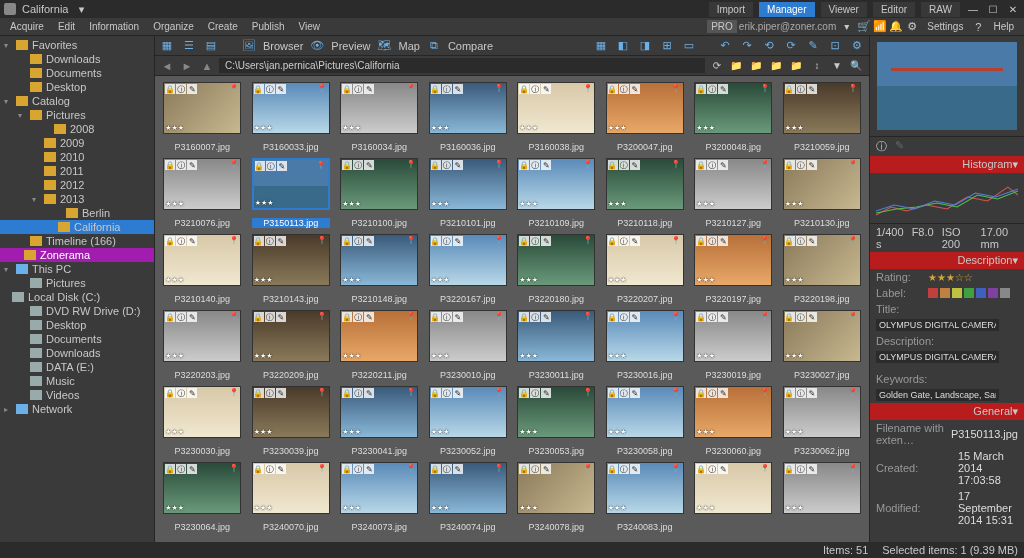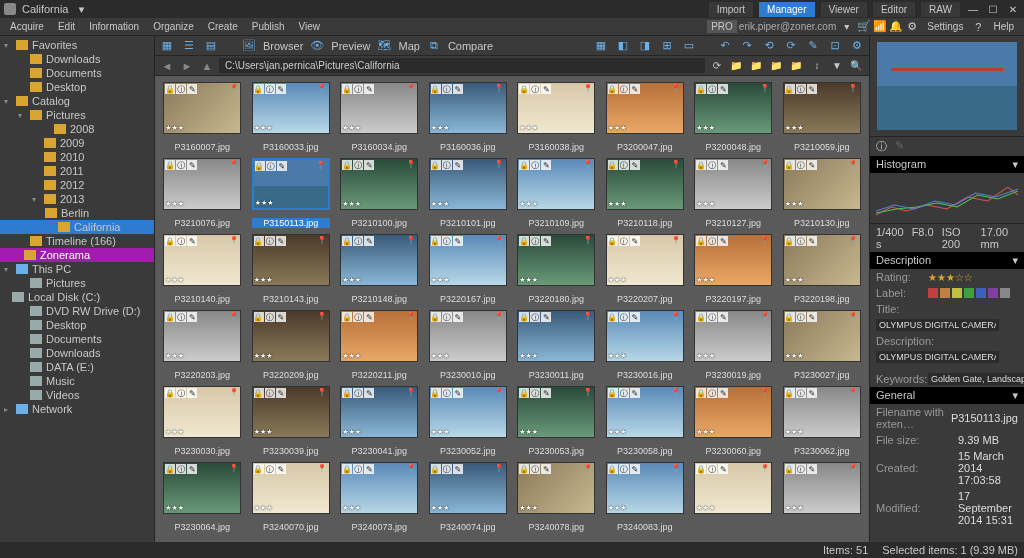--- a/index.html
+++ b/index.html
@@ -41,21 +41,21 @@
 .thumb .overlay{position:absolute;top:1px;left:1px;display:flex;gap:1px}
 .thumb .overlay span{width:10px;height:10px;background:rgba(255,255,255,0.8);font-size:8px;color:#333;display:flex;align-items:center;justify-content:center}
 .thumb .stars{position:absolute;bottom:1px;left:1px;font-size:7px;color:#fff;text-shadow:0 0 2px #000}
 .thumb .pin{position:absolute;top:1px;right:1px;font-size:8px;color:#fff}
 .thumb .name{font-size:9px;margin-top:8px;color:#ddd;text-align:center;white-space:nowrap;overflow:hidden;text-overflow:ellipsis;width:78px}
 .thumb.sel .name{background:#2d7cd1;color:#fff}
 .rpanel{width:155px;background:#3a3a3a;border-left:1px solid #252525;display:flex;flex-direction:column;overflow:hidden}
 .preview{height:100px;padding:6px;display:flex;align-items:center;justify-content:center}
 .preview .pv{width:140px;height:88px;background:linear-gradient(#4a7ba8 0%,#4a7ba8 50%,#3a6a8a 50%,#3a6a8a 100%);position:relative}
 .pv .bridge{position:absolute;top:30%;left:10%;width:80%;height:30%;border-top:3px solid #b84030}
-.section-hdr{background:#000000;padding:2px 6px;font-size:10px;display:flex;justify-content:space-between;cursor:pointer}
+.section-hdr{background:#b91c1c;padding:2px 6px;font-size:10px;display:flex;justify-content:flex-end;cursor:pointer}
 .histogram{height:50px;padding:4px 6px;position:relative}
 .histogram svg{width:100%;height:40px}
 .exif{display:flex;gap:8px;padding:2px 6px;font-size:9px;border-top:1px solid #252525}
 .field{display:flex;padding:2px 6px;font-size:9px;gap:4px;align-items:center}
 .field .lbl{width:48px;color:#999}
 .field .val{flex:1;color:#ddd}
 .field input{flex:1;background:#2b2b2b;border:none;color:#ddd;padding:1px 3px;font-size:9px}
 .rating-stars{color:#d8a530;font-size:10px}
 .color-labels{display:flex;gap:2px}
 .color-labels span{width:10px;height:10px;cursor:pointer}
@@ -170,21 +170,21 @@
           <span class="exp"></span>
           <span class="ficon folder"></span>
           <span>2012</span>
         </div>
         <div class="tree-item" style="padding-left:32px">
           <span class="exp">▾</span>
           <span class="ficon folder"></span>
           <span>2013</span>
         </div>
       </div>
-    <div class="tree-item" style="padding-left:33px">
+    <div class="tree-item" style="padding-left:54px">
         <span class="exp"></span>
         <span class="ficon folder"></span>
         <span>Berlin</span>
       </div>
     <div class="tree-item sel" style="padding-left:46px">
         <span class="exp"></span>
         <span class="ficon folder"></span>
         <span>California</span>
       </div>
     <div class="tree-item" style="padding-left:18px">
@@ -927,35 +927,31 @@
       </div>
     </div>
     <div class="field" style="flex-direction:column;align-items:flex-start">
         <span class="lbl">Title:</span>
         <input value="OLYMPUS DIGITAL CAMERA" style="">
       </div>
     <div class="field" style="flex-direction:column;align-items:flex-start">
         <span class="lbl">Description:</span>
         <input value="OLYMPUS DIGITAL CAMERA" style="">
       </div>
-    <div class="field" style="align-items:flex-start;margin-top:6px">
+    <div class="field" style="flex-direction:column;align-items:flex-start;margin-top:6px">
         <span class="lbl">Keywords:</span>
         <input value="Golden Gate, Landscape, San Francisco" style="">
       </div>
     <div class="section-hdr">
         <span>General</span>
         <span>▾</span>
       </div>
     <div class="field">
         <span class="lbl" style="width:78px">Filename with exten…</span>
         <span class="val">P3150113.jpg</span>
-      </div>
-    <div class="field">
-        <span class="lbl" style="width:78px">File size:</span>
-        <span class="val">9.39 MB</span>
       </div>
     <div class="field">
         <span class="lbl" style="width:78px">Created:</span>
         <span class="val">15 March 2014 17:03:58</span>
       </div>
     <div class="field">
         <span class="lbl" style="width:78px">Modified:</span>
         <span class="val">17 September 2014 15:31</span>
       </div>
 

